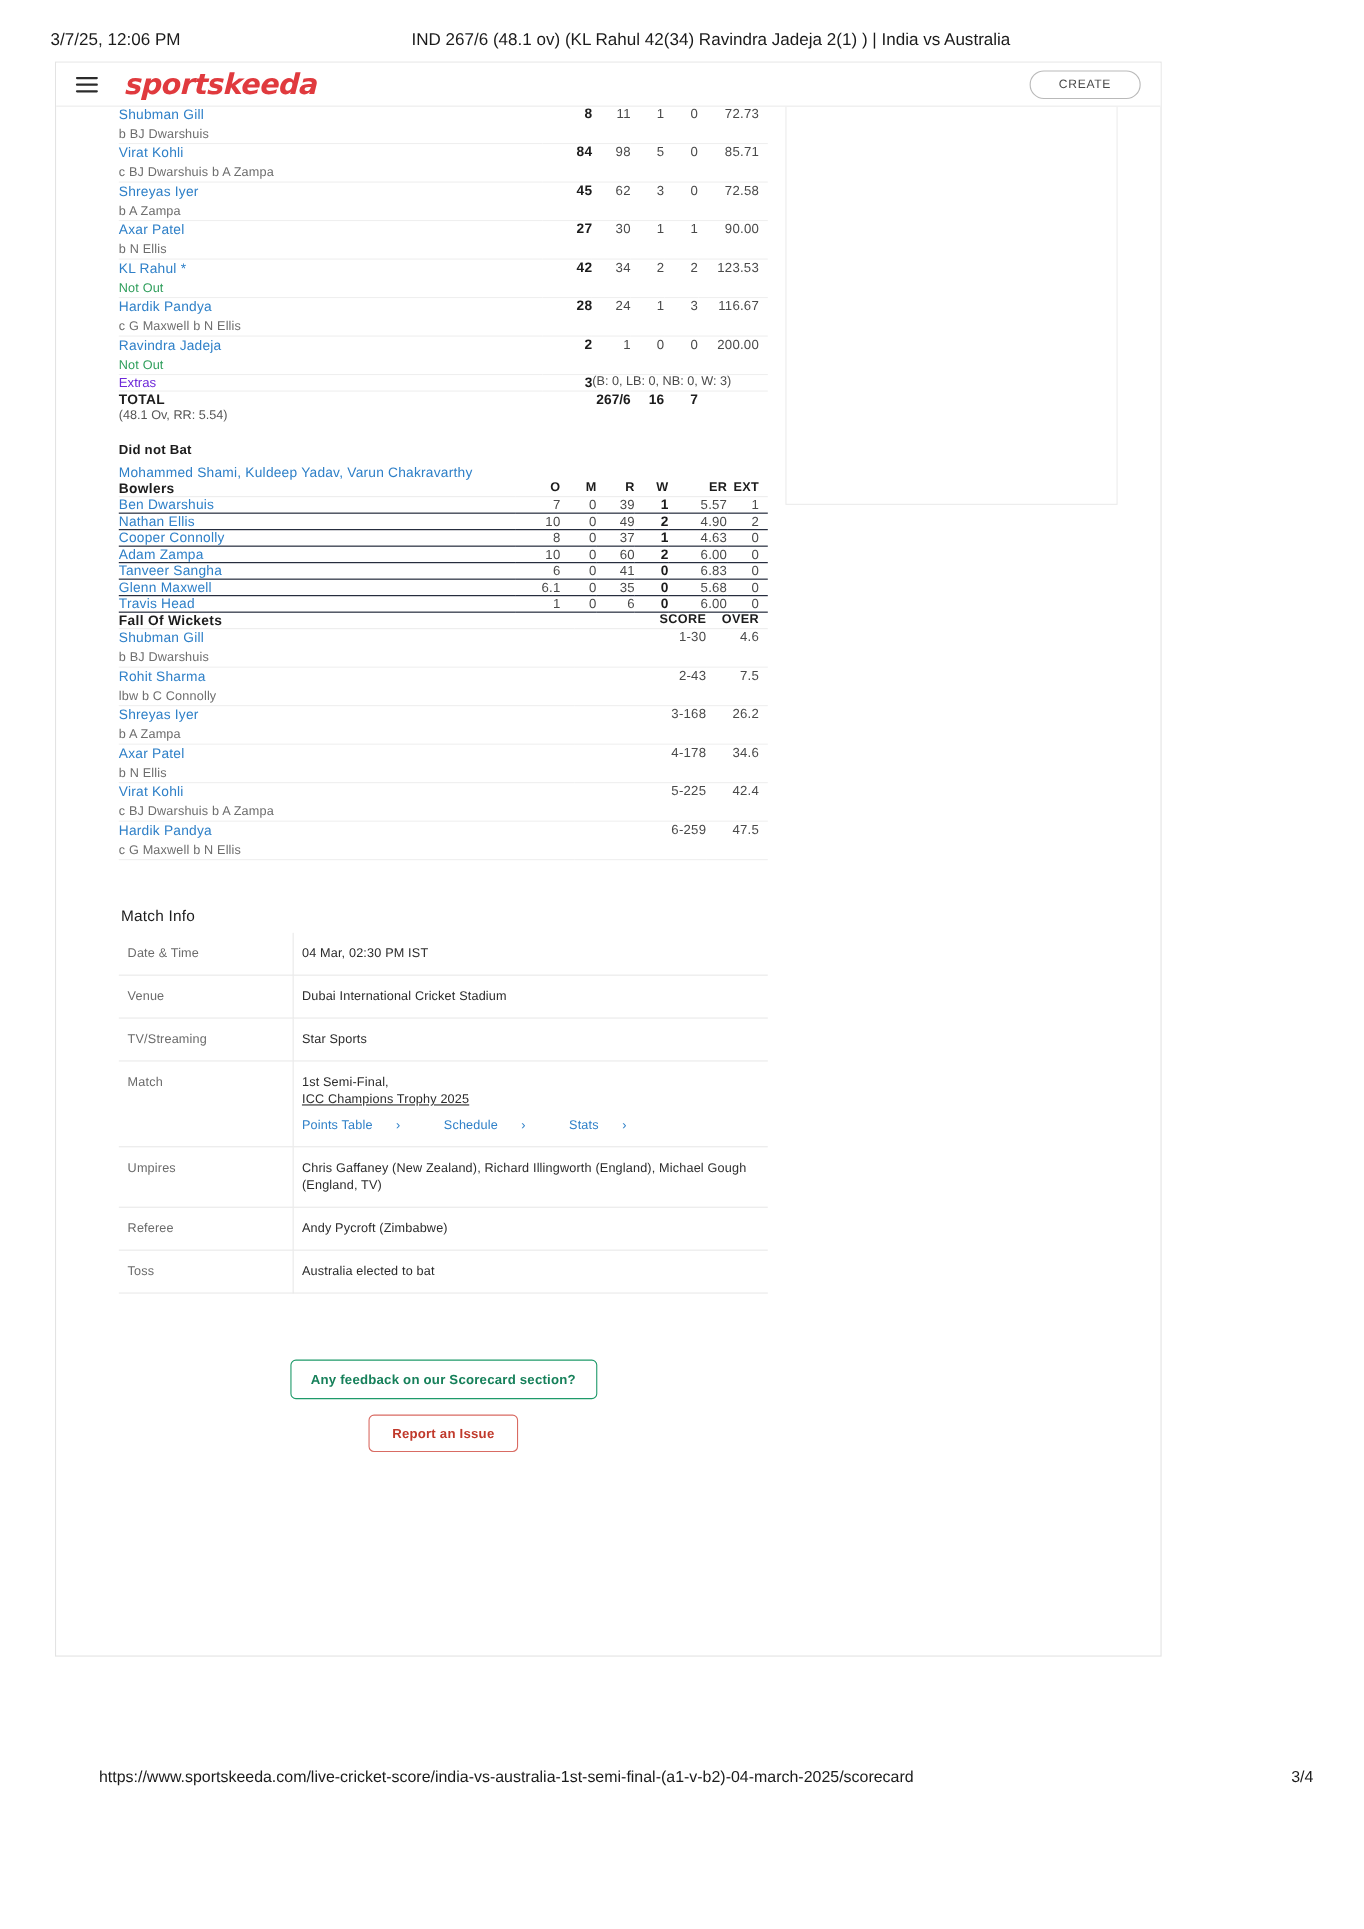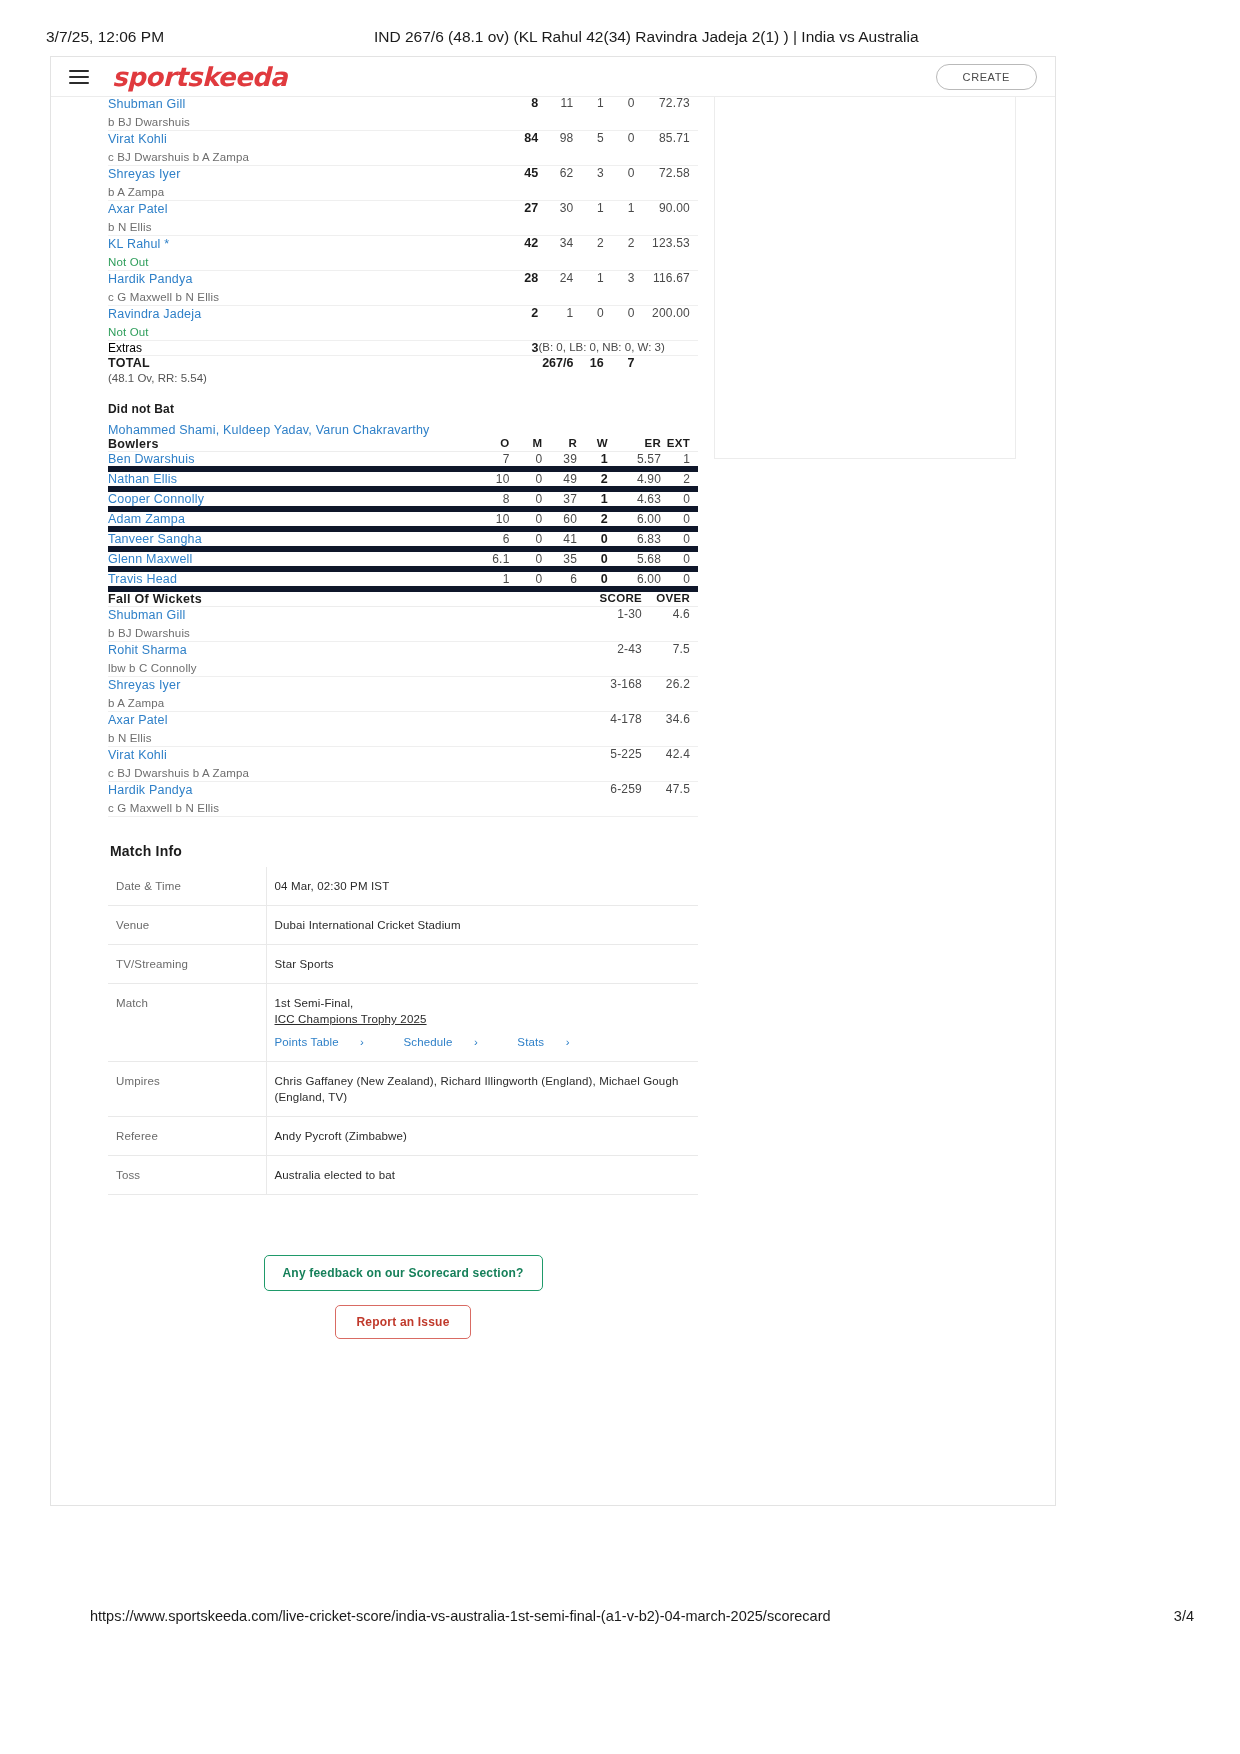--- a/index.html
+++ b/index.html
@@ -98,55 +98,55 @@
   
   .c-name { width: 352px; }
   .c-r  { width: 42px; }
   .c-b  { width: 32px; }
   .c-f  { width: 28px; }
   .c-s  { width: 28px; }
   .c-sr { width: 58px; padding-right: 8px !important; }
 
   
   .extras-row td { padding: 12px 0 11px 0; border-bottom: 1px solid #efefef; }
-  .extras-label { font-size: 12px; color: #000000; }
+  .extras-label { font-size: 12px; color: #6d28d9; }
   .extras-val { font-size: 12.5px; font-weight: bold; color: #1c1c1c; text-align: right; }
   .extras-detail { font-size: 11.5px; color: #4a4a4a; padding-left: 24px; }
 
   .total-row td { padding: 13px 0 6px 0; }
   .total-label { font-size: 12.5px; font-weight: bold; color: #1c1c1c; letter-spacing: .3px; }
   .total-sub { font-size: 11.5px; color: #555; margin-top: 2px; }
   .total-score { font-size: 12.5px; font-weight: bold; color: #1c1c1c; text-align: right; }
 
   .dnb-title { font-size: 12px; font-weight: bold; color: #1c1c1c; margin: 18px 0 7px 0; letter-spacing: .2px;}
   .dnb-players { font-size: 12.5px; color: #2f80c8; letter-spacing: .2px; }
 
   
   .sec-head td { padding: 20px 0 9px 0; border-bottom: 1px solid #ededed; }
   .sec-title { font-size: 12.5px; font-weight: bold; color: #1c1c1c; letter-spacing: .3px; }
   .colhead { font-size: 11.5px; font-weight: bold; color: #1c1c1c; text-align: right; letter-spacing: .3px; }
 
-  .bowl-row td { padding: 10px 0 10px 0; border-bottom: 6px solid #0f172a; }
+  .bowl-row td { padding: 10px 0 10px 0; border-bottom: 1px solid #0f172a; }
   .bw-name { font-size: 12.5px; color: #2f80c8; letter-spacing: .2px; }
 
   .c-o { width: 40px; }
   .c-m { width: 32px; }
   .c-rr{ width: 34px; }
   .c-w { width: 30px; }
   .c-er{ width: 52px; }
   .c-ex{ width: 36px; padding-right: 8px !important; }
 
   
   .c-score { width: 120px; }
   .c-over  { width: 56px; padding-right: 8px !important; }
 
   .fow-row td { padding: 10px 0 10px 0; border-bottom: 1px solid #efefef; }
 
   
-  .mi-title { font-size: 14px; font-weight: bold; color: #1c1c1c; margin: 26px 0 8px 2px; letter-spacing: .2px; }
+  .mi-title { font-size: 14px; font-weight: normal; color: #1c1c1c; margin: 42px 0 8px 2px; letter-spacing: .2px; }
   table.mi { width: 590px; border-collapse: collapse; table-layout: fixed; }
   table.mi td {
     border-bottom: 1px solid #e9e9e9;
     padding: 11px 8px 11px 8px;
     vertical-align: top;
     font-size: 11.5px; color: #4f4f4f; line-height: 16px;
     letter-spacing: .15px;
   }
   table.mi td.k { width: 158px; border-right: 1px solid #e9e9e9; color: #6b6b6b; }
   table.mi td.v { color: #2b2b2b; }

